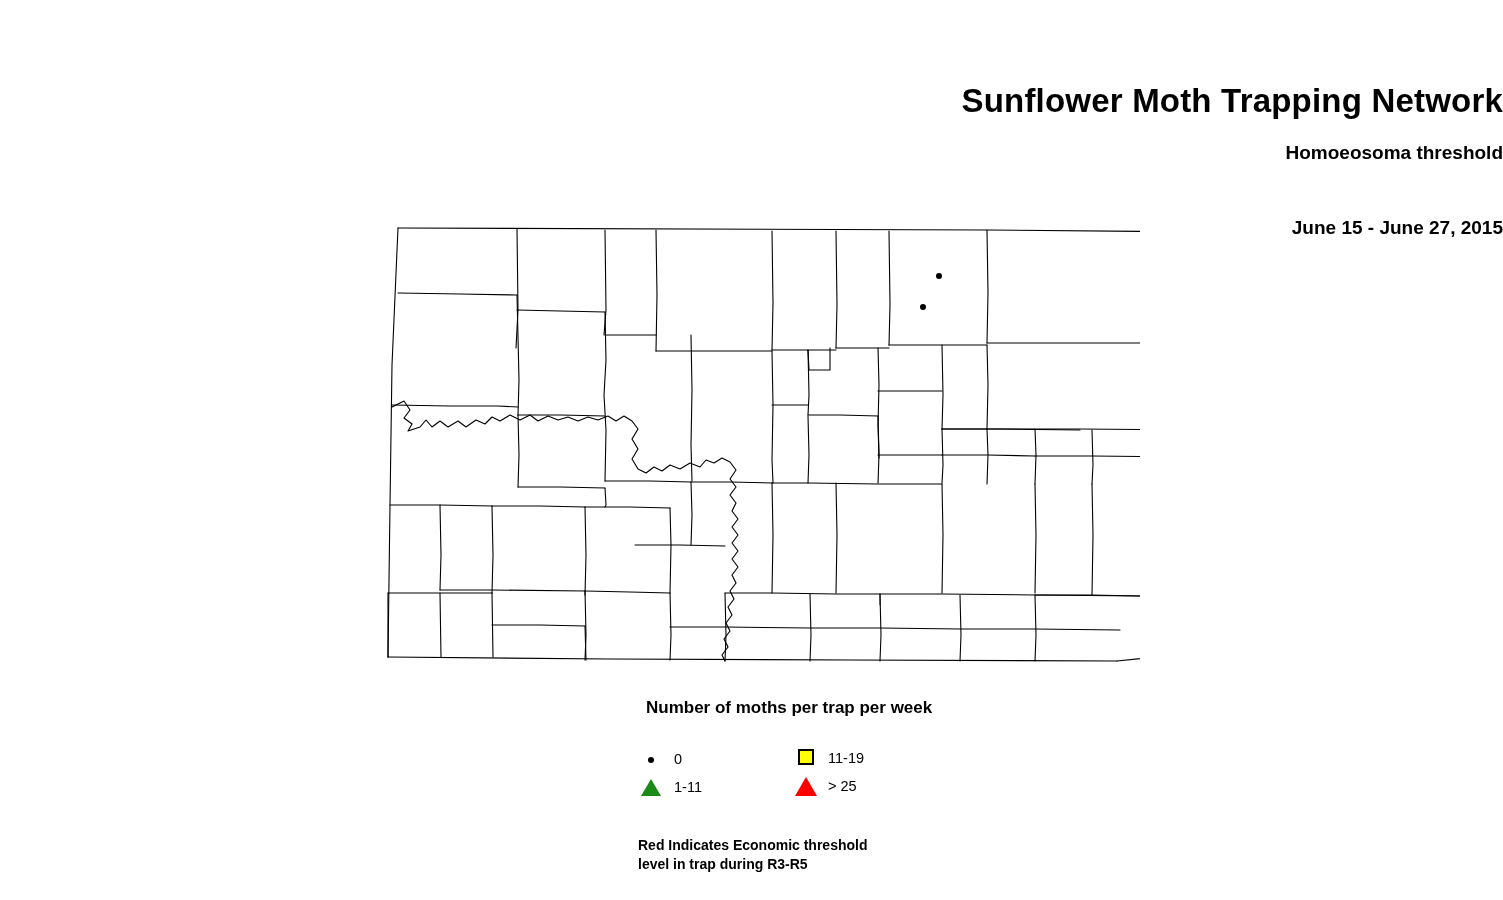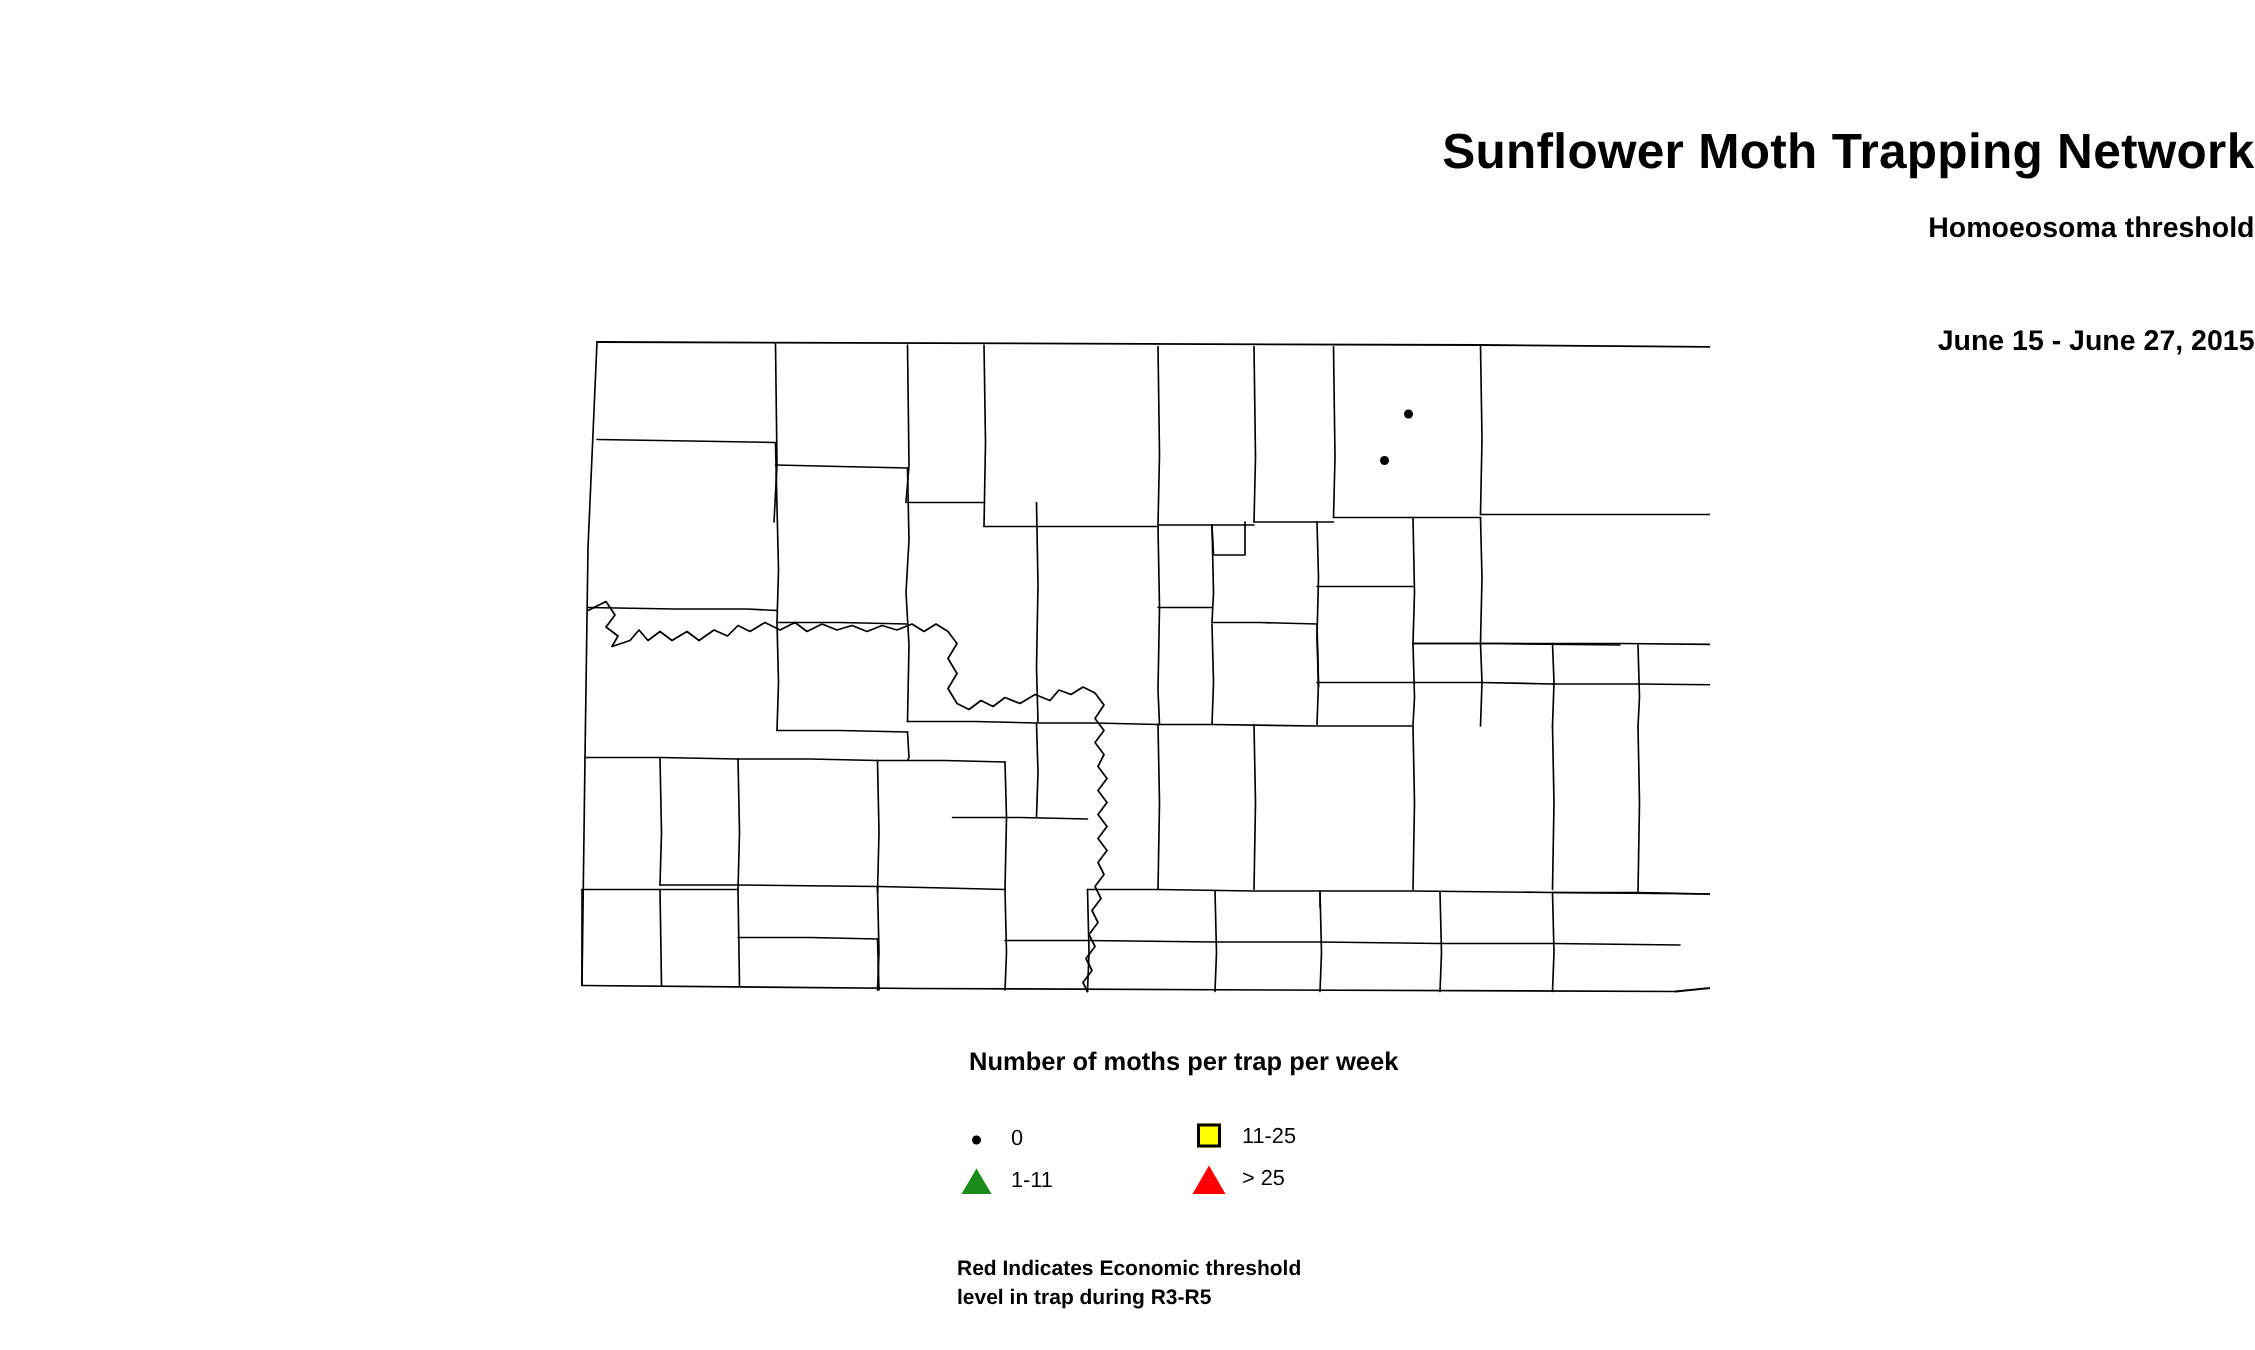--- a/index.html
+++ b/index.html
@@ -221,21 +221,21 @@
   <div class="lg-lab" style="left:44px;top:50px;">0</div>
 
   <div class="lg-sym" style="left:10px;top:78px;">
     <span class="tri-green"></span>
   </div>
   <div class="lg-lab" style="left:44px;top:78px;">1-11</div>
 
   <div class="lg-sym" style="left:166px;top:49px;">
     <span class="sq-sym"></span>
   </div>
-  <div class="lg-lab" style="left:198px;top:49px;">11-25</div>
+  <div class="lg-lab" style="left:198px;top:49px;">11-19</div>
 
   <div class="lg-sym" style="left:165px;top:77px;">
     <span class="tri-red"></span>
   </div>
   <div class="lg-lab" style="left:198px;top:77px;">&gt; 25</div>
 
   <div id="legend-note">Red Indicates Economic threshold
 level in trap during R3-R5</div>
 </div>
 

